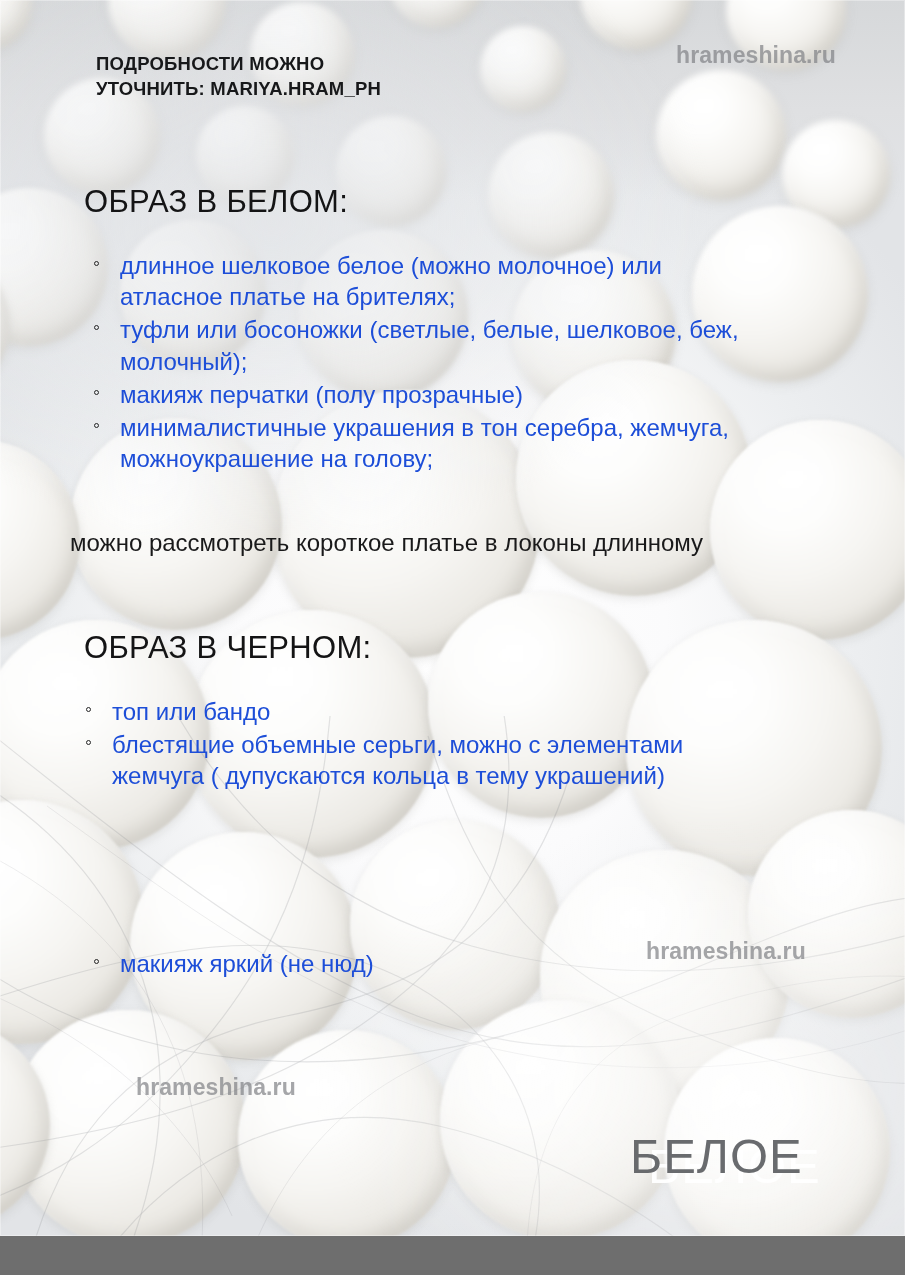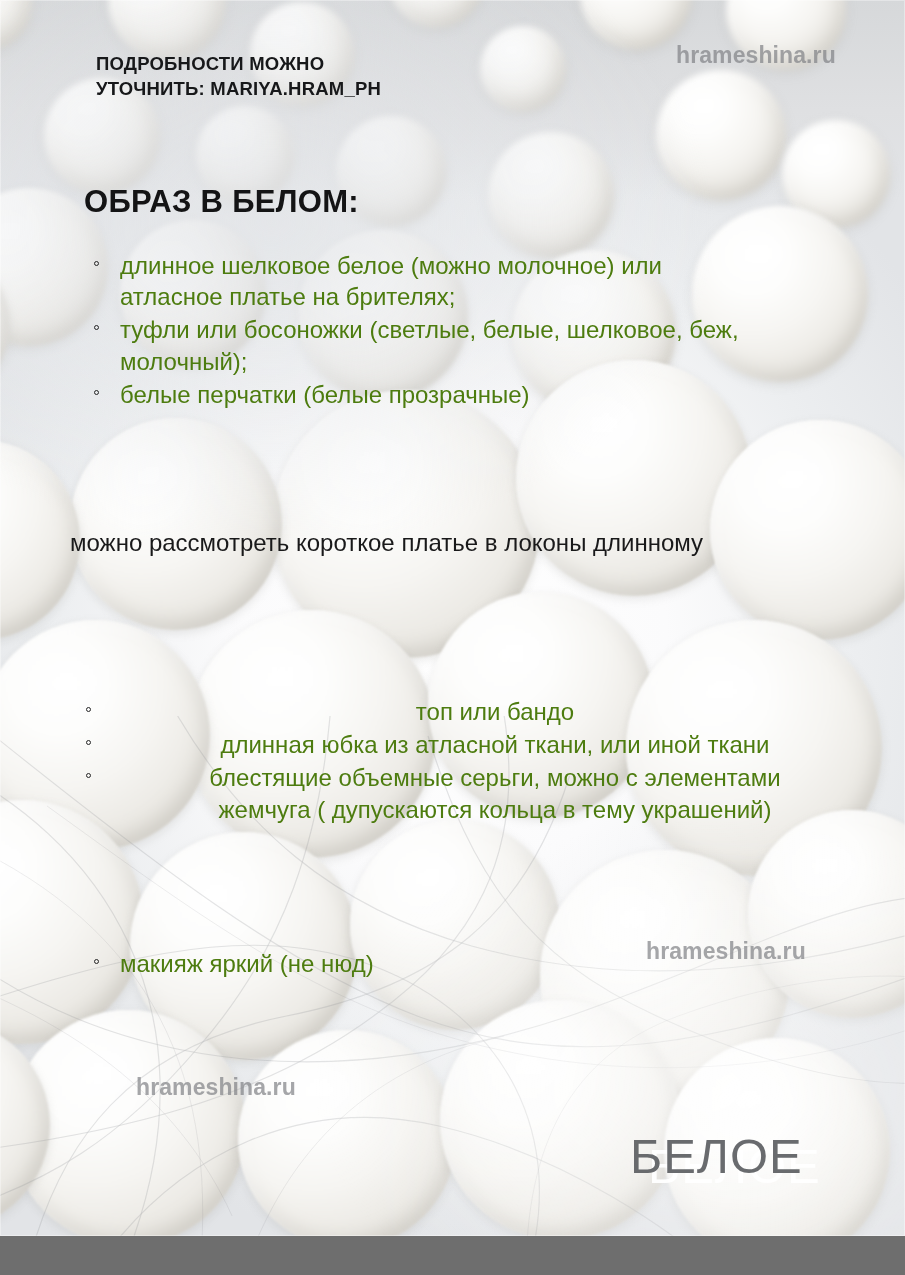--- a/index.html
+++ b/index.html
@@ -126,56 +126,56 @@
     color: rgba(130,132,136,0.72);
     user-select: none;
   }
   .wm-1 { left: 676px; top: 42px; }
   .wm-2 { left: 646px; top: 938px; }
   .wm-3 { left: 136px; top: 1074px; }
 
   .section-title {
     position: absolute;
     font-size: 31px;
-    font-weight: bold;
+    font-weight: normal;
     letter-spacing: 0.3px;
     color: #141415;
   }
   .st-white { left: 84px; top: 184px; }
   .st-black { left: 84px; top: 630px; }
 
   ul.bullets {
     position: absolute;
     margin: 0;
     padding: 0;
     list-style: none;
   }
   ul.bullets li {
     position: relative;
     padding-left: 34px;
     font-size: 24px;
     line-height: 1.30;
-    color: #4d7c0f;
+    color: #1d4ed8;
     margin-bottom: 2px;
     white-space: pre-line;
   }
   ul.bullets li::before {
     content: "";
     position: absolute;
     left: 8px;
     top: 11px;
     width: 5px;
     height: 5px;
     border-radius: 50%;
     border: 1.6px solid #242425;
     box-sizing: border-box;
   }
 
   .list-white { left: 86px; top: 250px; width: 790px; }
-  .list-black-1 { left: 78px; top: 696px; width: 800px; text-align: center; }
+  .list-black-1 { left: 78px; top: 696px; width: 800px; }
   .list-black-2 { left: 86px; top: 948px; width: 640px; }
 
   .free-line {
     position: absolute;
     left: 70px;
     top: 527px;
     font-size: 24px;
     line-height: 1.3;
     color: #19191a;
   }
@@ -295,29 +295,31 @@
 
     <div class="watermark wm-1">hrameshina.ru</div>
 
     <div class="section-title st-white">ОБРАЗ В БЕЛОМ:</div>
 
     <ul class="bullets list-white">
       <li>длинное шелковое белое (можно молочное)  или
 атласное платье на брителях;</li>
       <li>туфли или босоножки (светлые, белые, шелковое, беж,
 молочный);</li>
-      <li>белые перчатки (белые прозрачные)</li>
+      <li>макияж перчатки (полу прозрачные)</li>
+      <li>минималистичные украшения в тон серебра, жемчуга,
+можноукрашение на голову;</li>
     </ul>
 
     <div class="free-line">можно рассмотреть короткое платье в локоны длинному</div>
 
+    <div class="section-title st-black">ОБРАЗ В ЧЕРНОМ:</div>
 
     <ul class="bullets list-black-1">
       <li>топ или бандо</li>
-      <li>длинная юбка из атласной ткани, или иной ткани</li>
       <li>блестящие  объемные серьги, можно с элементами
 жемчуга ( дупускаются кольца в тему украшений)</li>
     </ul>
 
     <div class="watermark wm-2">hrameshina.ru</div>
 
     <ul class="bullets list-black-2">
       <li>макияж яркий (не нюд)</li>
     </ul>
 

